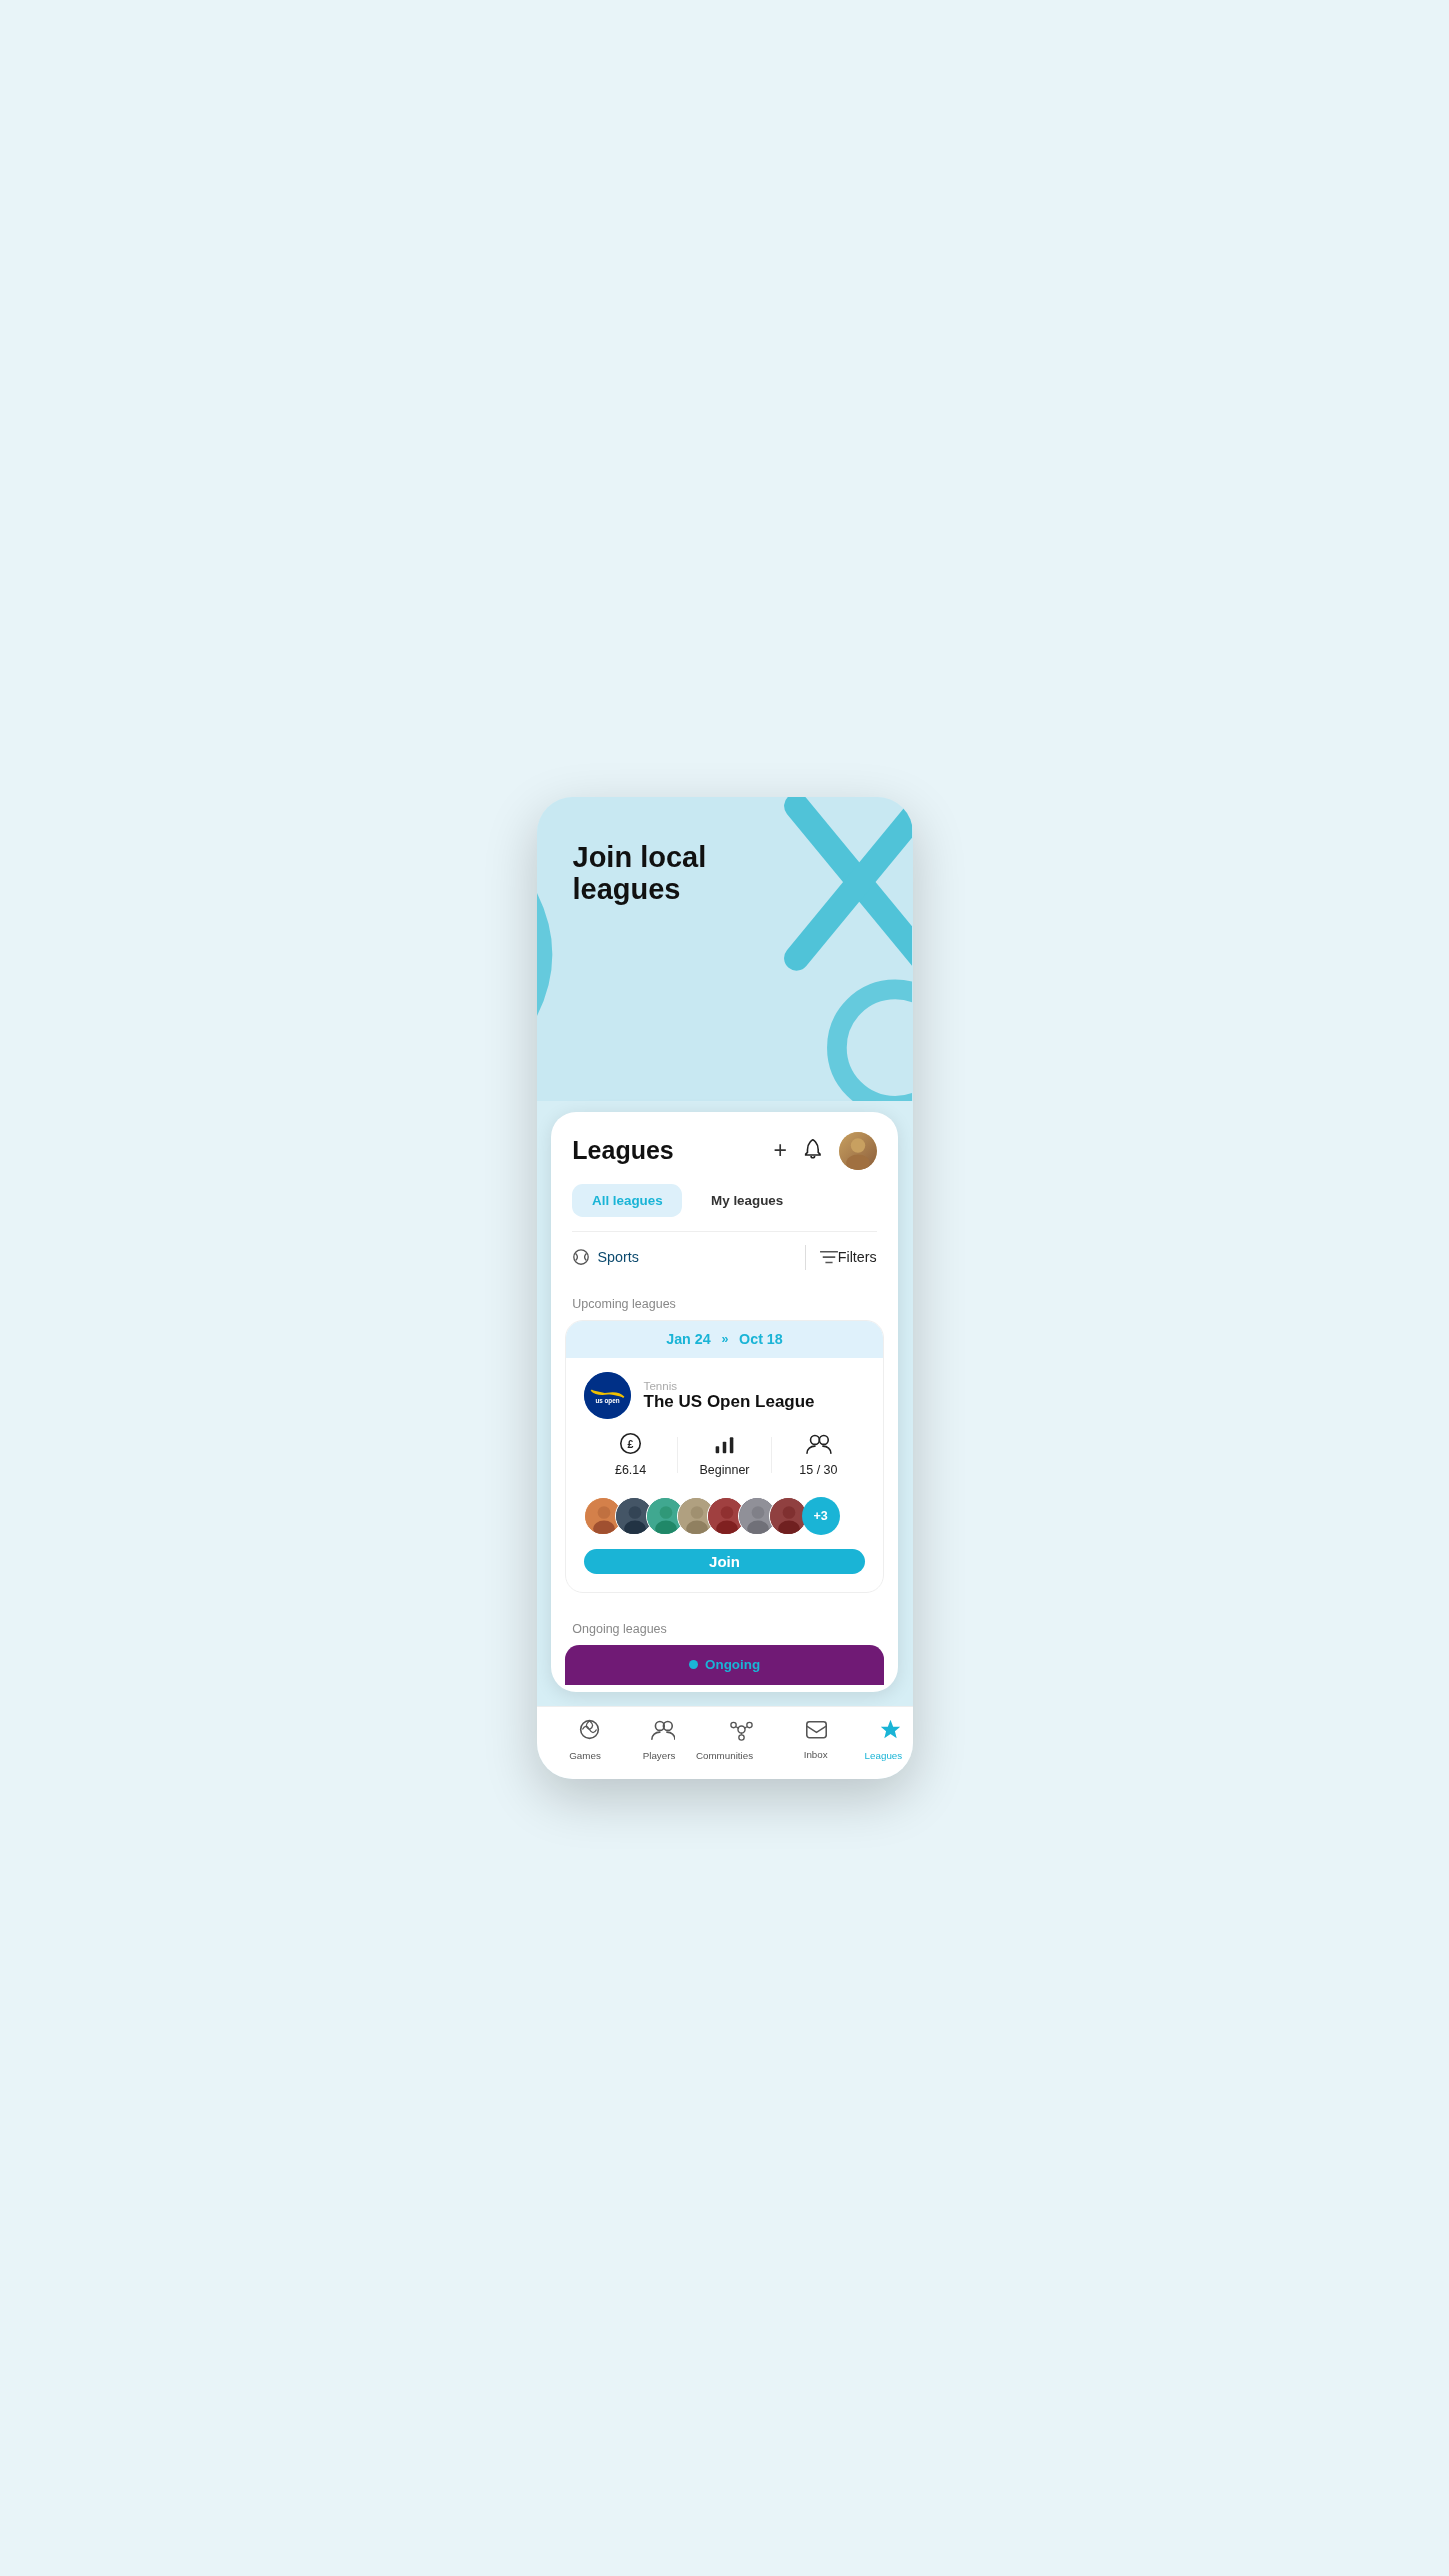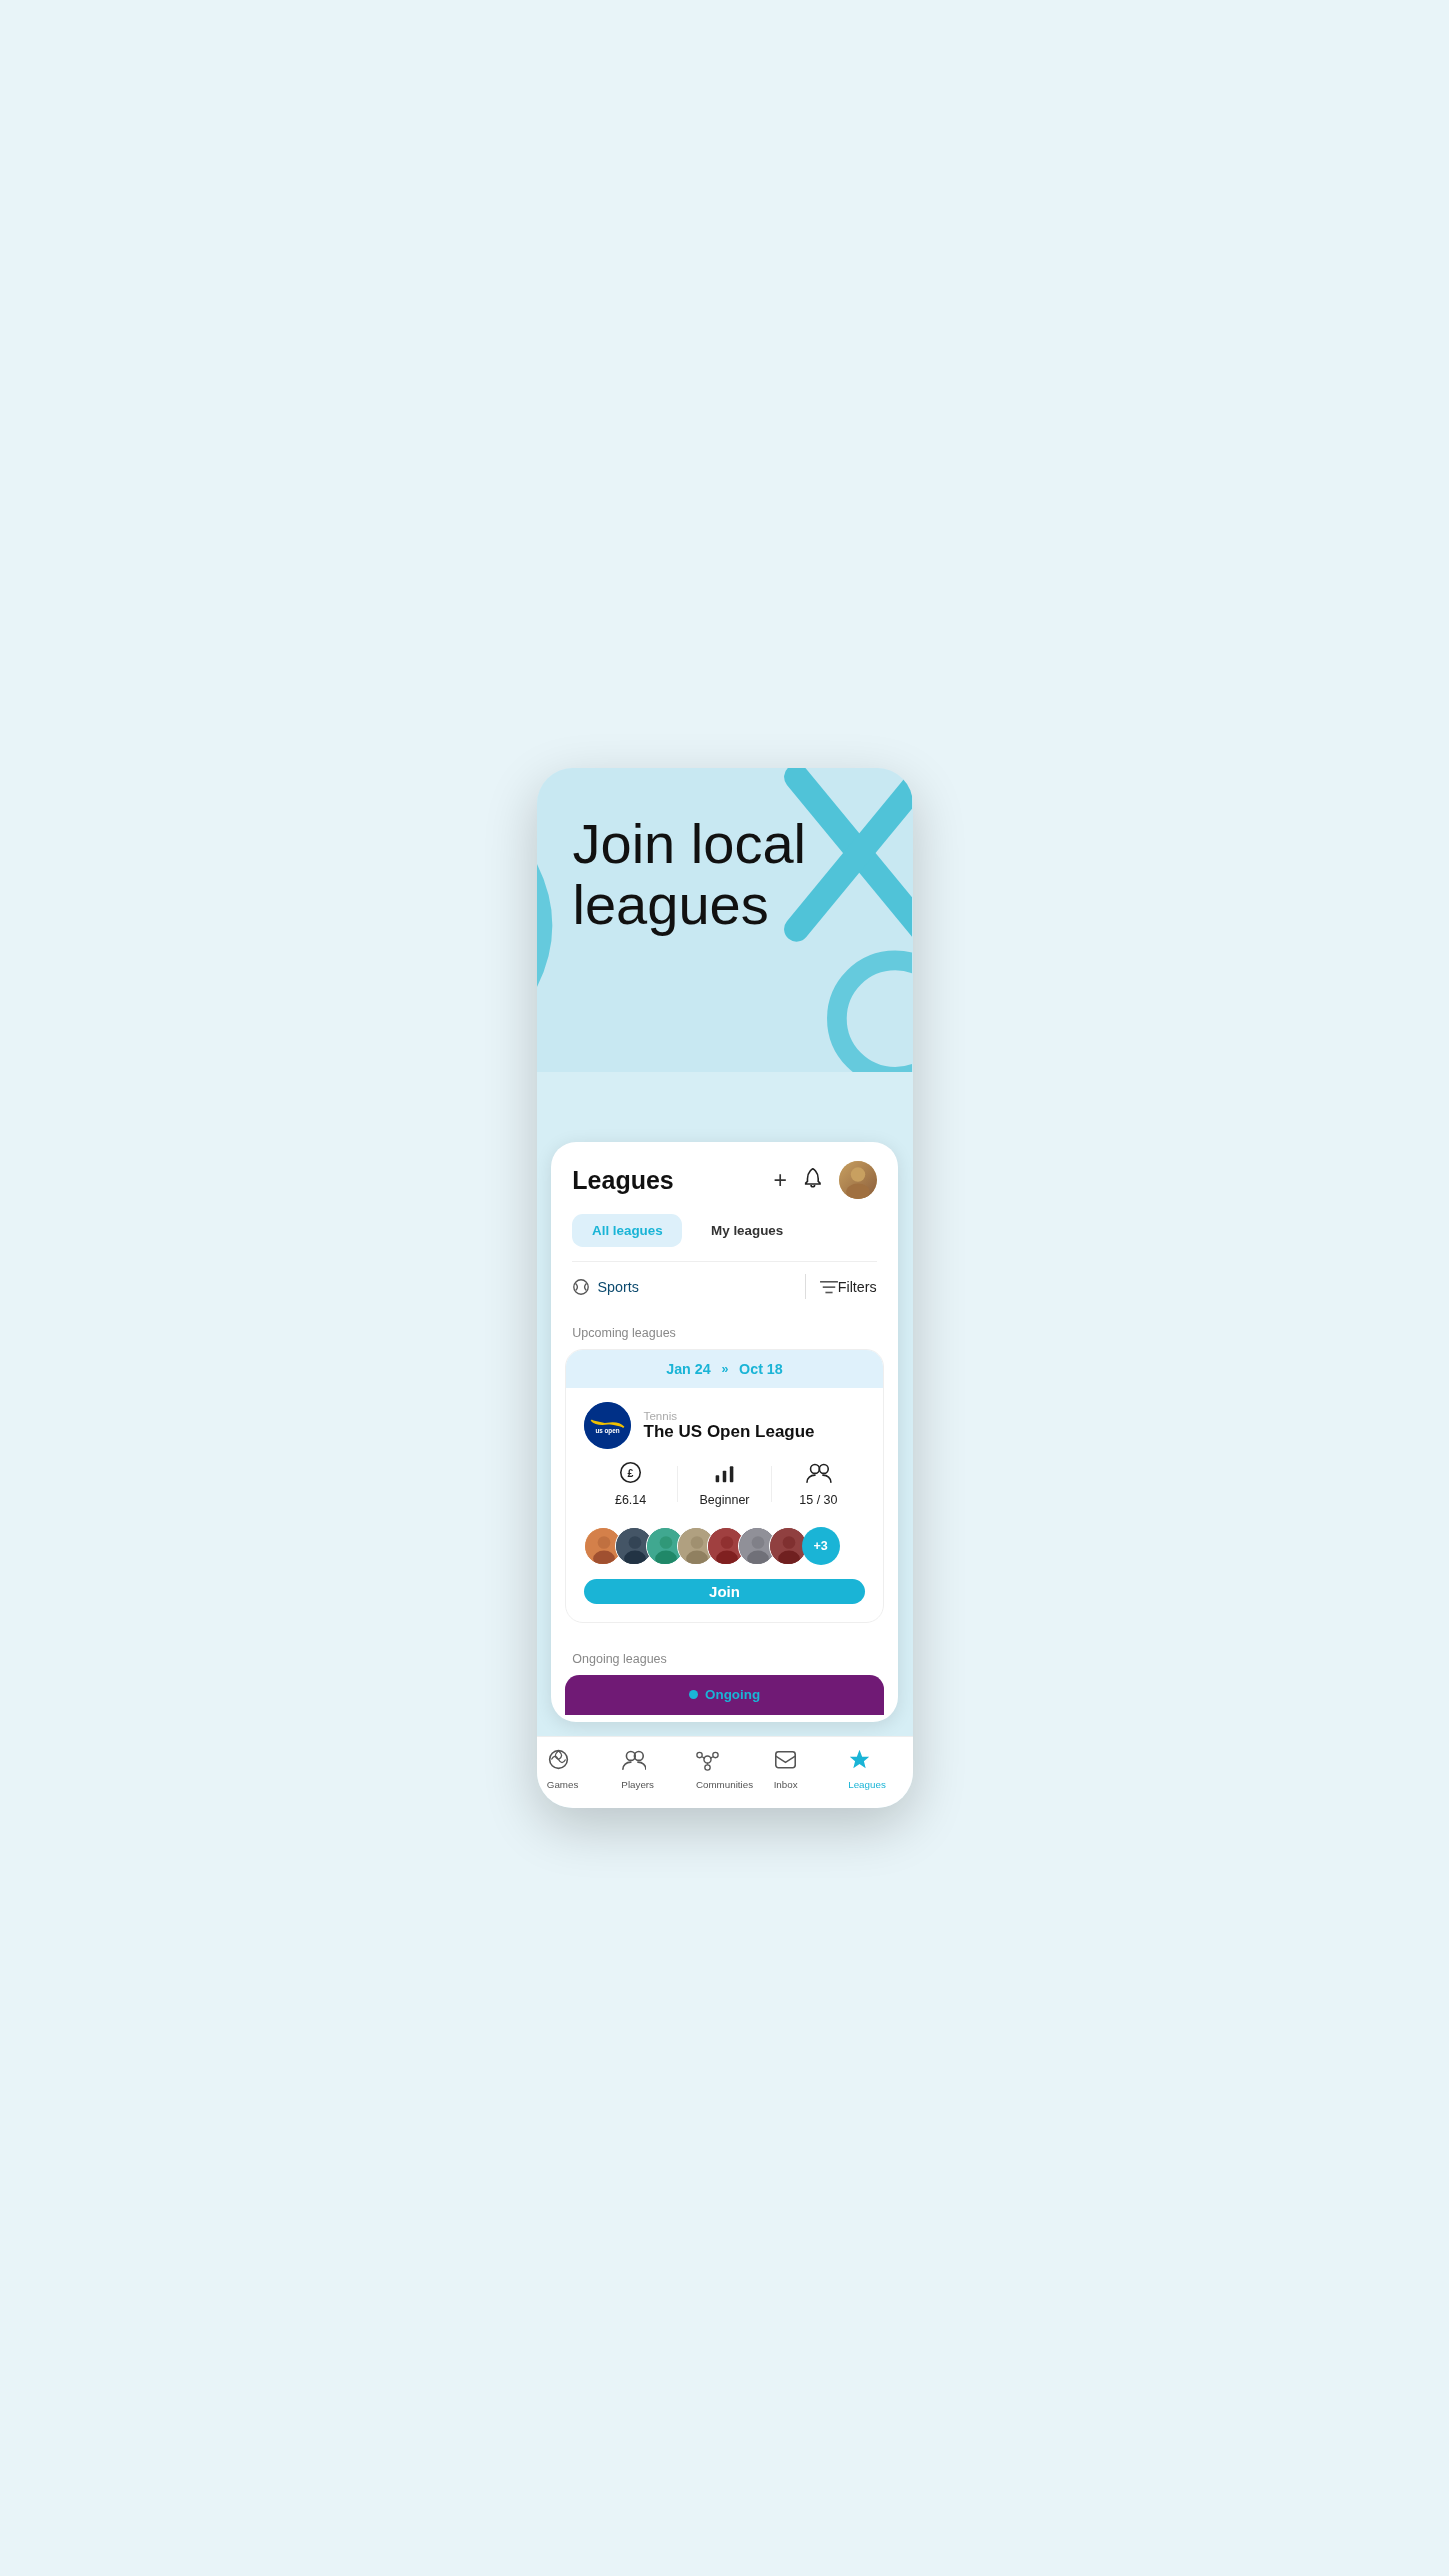--- a/index.html
+++ b/index.html
@@ -27,22 +27,22 @@
       height: 304px;
       background: #c8e8f2;
       overflow: hidden;
     }
     .hero-title {
       position: relative;
       z-index: 2;
       padding: 45px 36px 27px;
     }
     .hero-title h1 {
-      font-size: 56px;
-      font-weight: 400;
+      font-size: 29px;
+      font-weight: 700;
       color: #111;
       line-height: 1.1;
     }
     .main-card {
       position: relative;
       z-index: 10;
       background: #fff;
       border-radius: 25px;
       margin: 0 14.3px;
       margin-top: 179px;
@@ -309,21 +309,21 @@
       display: flex;
       justify-content: space-around;
       align-items: center;
       padding: 10.7px 0 18px;
       position: relative;
       z-index: 20;
     }
     .nav-item {
       display: flex;
       flex-direction: column;
-      align-items: flex-start;
+      align-items: flex-end;
       gap: 3.6px;
       cursor: pointer;
       min-width: 54px;
     }
     .nav-icon {
       font-size: 19.7px;
       color: #555;
     }
     .nav-icon.active {
       color: #1ab4d6;

